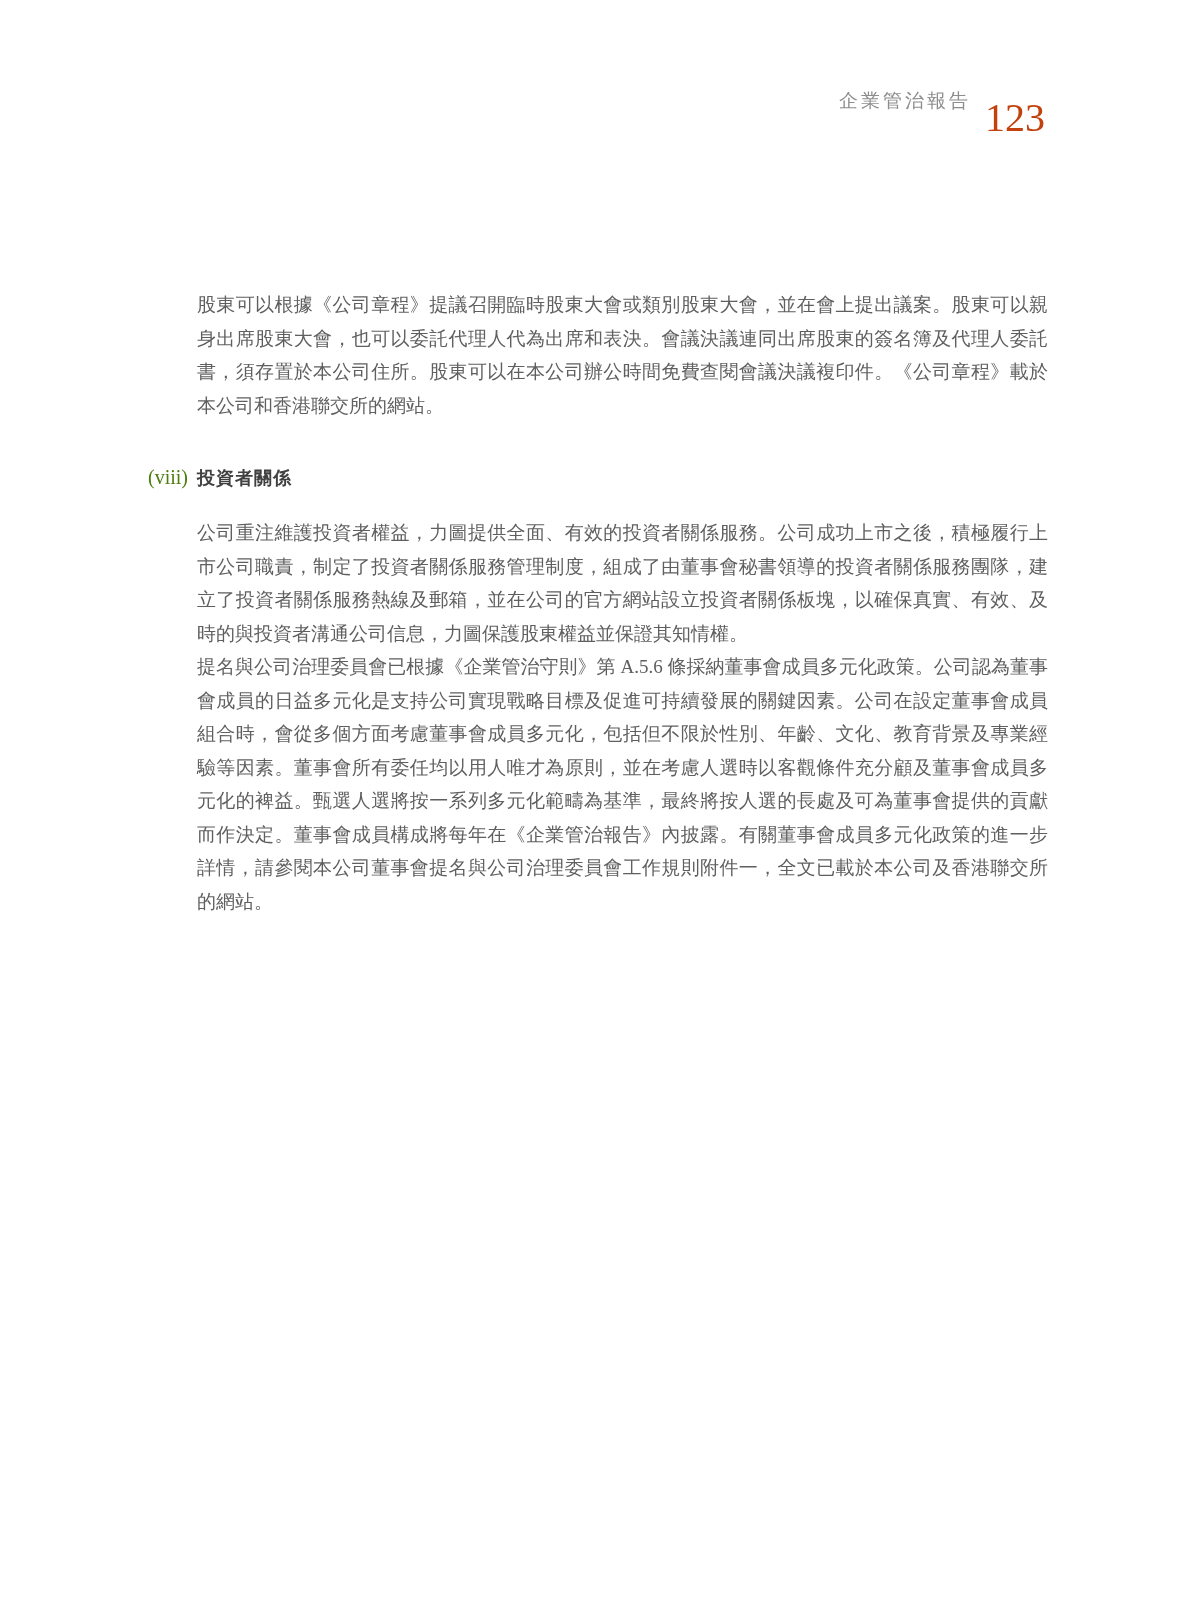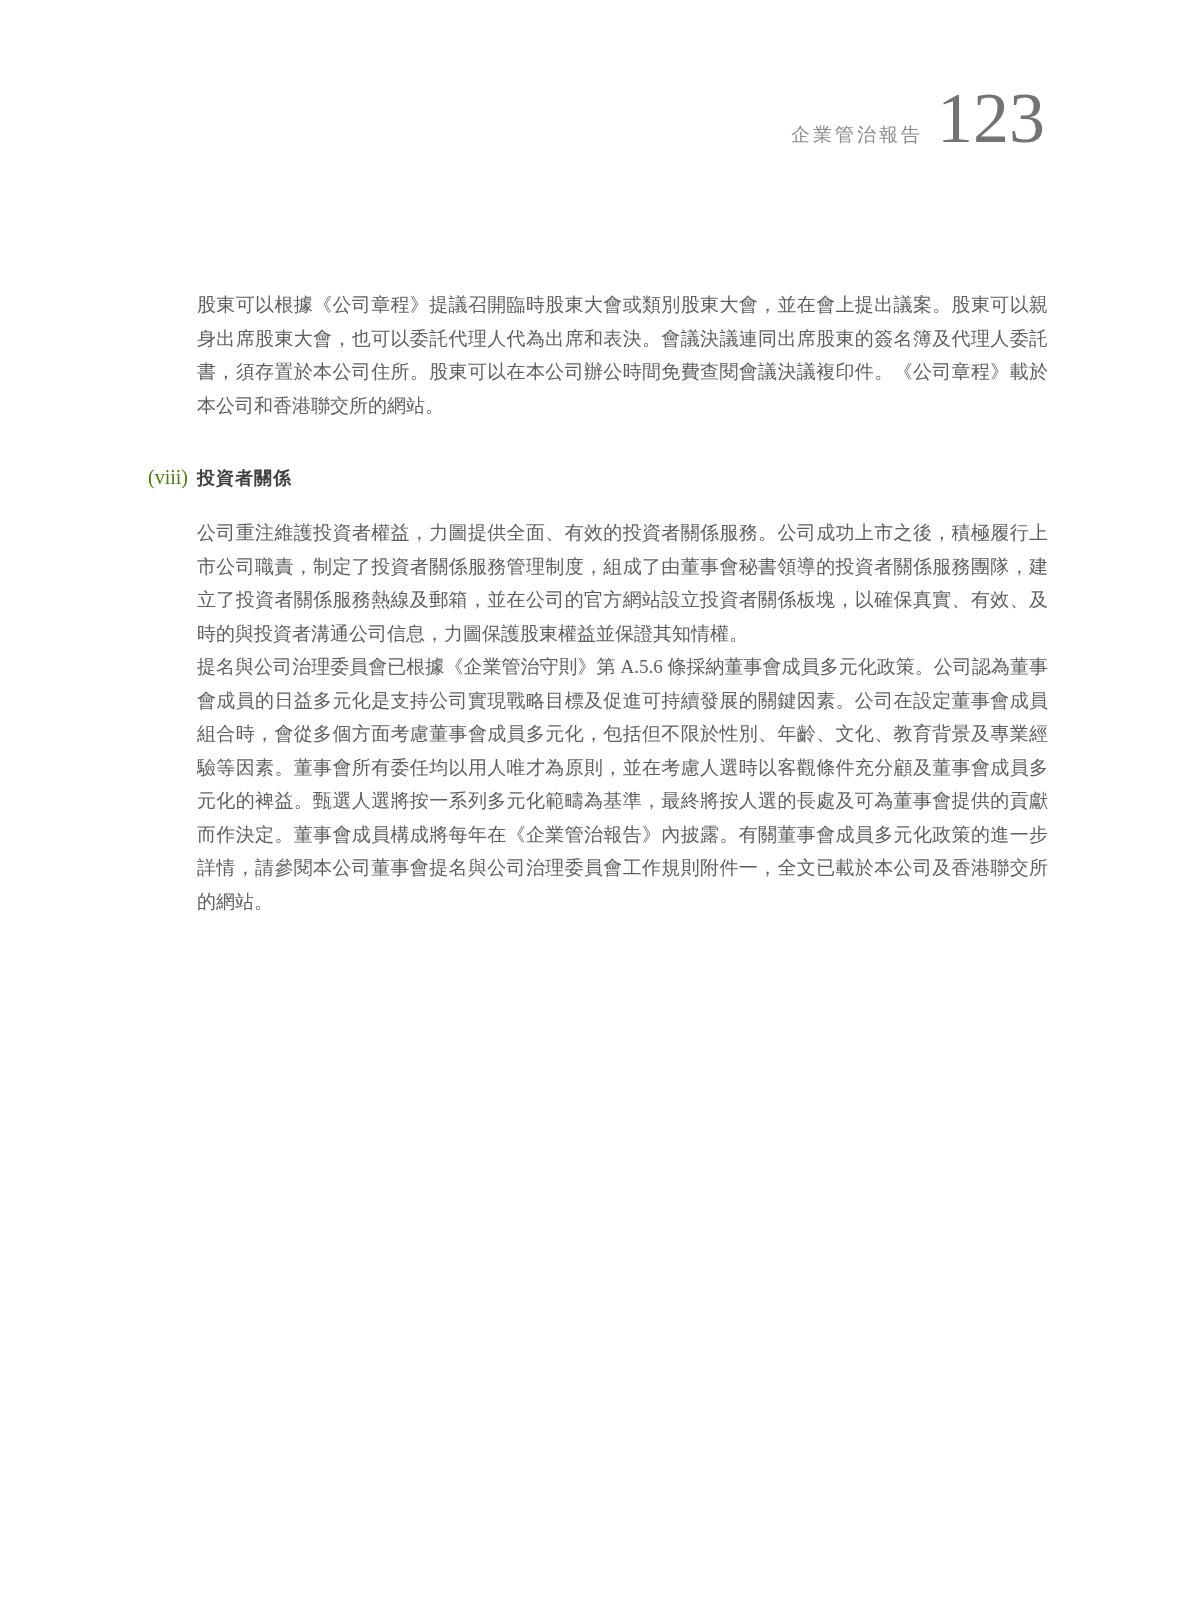--- a/index.html
+++ b/index.html
@@ -20,32 +20,32 @@
     inset: 0;
     background: #ffffff;
   }
 
   
   .page-header {
     position: absolute;
     top: 88px;
     right: 145px;
     display: flex;
-    align-items: flex-end;
+    align-items: flex-start;
     gap: 14px;
   }
   .header-label {
     font-size: 19px;
     color: #8d8d8d;
     letter-spacing: 3px;
   }
   .header-pagenum {
-    font-size: 72px;
+    font-size: 40px;
     line-height: 60px;
-    color: #737373;
+    color: #c2410c;
     font-weight: 400;
   }
 
   
   .content {
     position: absolute;
     top: 288px;
     left: 0;
     width: 1190px;
   }

